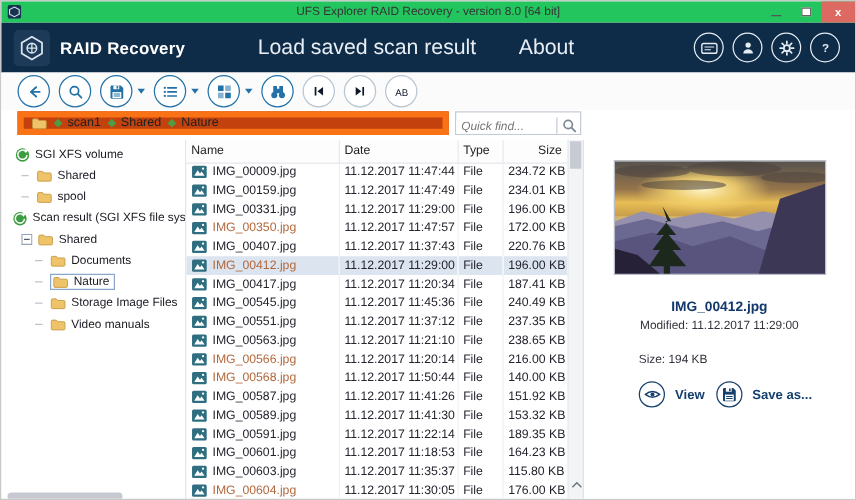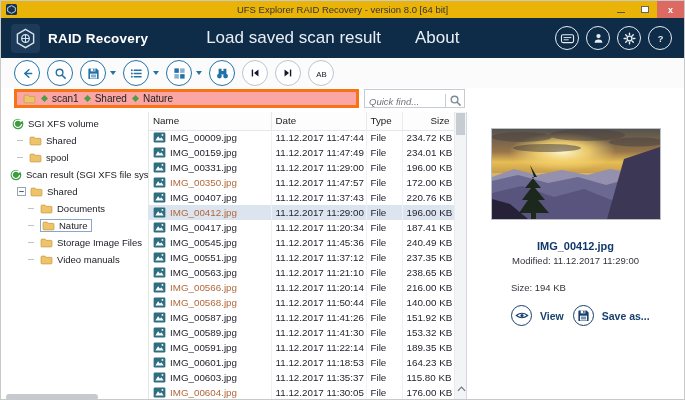--- a/index.html
+++ b/index.html
@@ -3,21 +3,21 @@
 <meta charset="utf-8">
 <style>
   html,body{margin:0;padding:0;background:#e8e8e8;}
   *{box-sizing:border-box;}
   .window{
     width:685px;height:400px;position:relative;overflow:hidden;
     font-family:"Liberation Sans", sans-serif;background:#fff;
     border:1px solid #c9c9c9;
   }
   
-  .titlebar{height:17px;background:#eab308;display:flex;align-items:center;padding-left:5px;position:relative;}
+  .titlebar{height:17px;background:#22c55e;display:flex;align-items:center;padding-left:5px;position:relative;}
   .titlebar .tlogo{width:11px;height:11px;display:inline-flex;}
   .titlebar .ttitle{position:absolute;left:0;right:0;text-align:center;font-size:9.5px;color:#333;}
   .wincontrols{margin-left:auto;display:flex;align-items:center;height:100%;z-index:2;}
   .win-btn{width:24px;height:100%;display:flex;align-items:center;justify-content:center;color:#555;font-size:9px;}
   .win-min span{display:block;width:8px;height:1px;background:#555;margin-top:5px;}
   .win-max span{display:block;width:8px;height:7px;border:1px solid #666;background:#fff;}
   .win-close{width:27px;background:#dd6a62;color:#fff;font-size:9px;font-weight:bold;}
   
   .header{height:40px;background:#0e2b48;display:flex;align-items:center;padding:0 12px 0 10px;}
   .brandlogo{width:29px;height:29px;border-radius:4px;background:#1d3a58;display:flex;align-items:center;justify-content:center;margin-right:8px;}
@@ -27,21 +27,21 @@
   .hdr-icons{margin-left:auto;display:flex;gap:7px;}
   .hdr-icon{width:24px;height:24px;border-radius:50%;border:1.5px solid #e6edf3;color:#e6edf3;display:flex;align-items:center;justify-content:center;cursor:pointer;}
   
   .toolbar{height:30px;background:#fbfbfc;display:flex;align-items:center;padding-left:13px;gap:7px;}
   .tb-group{display:flex;align-items:center;gap:2px;}
   .tb-btn{width:26px;height:26px;border-radius:50%;border:1.5px solid #2272a8;background:#fff;color:#2272a8;display:flex;align-items:center;justify-content:center;padding:0;cursor:pointer;}
   .tb-btn.disabled{border-color:#b9c6d1;color:#0f172a;text-decoration:underline;}
   .caret{width:0;height:0;border-left:3.5px solid transparent;border-right:3.5px solid transparent;border-top:4.5px solid #2272a8;margin-left:2px;cursor:pointer;}
   
   .filterrow{height:24px;display:flex;align-items:flex-start;padding:1px 0 0 13px;background:#fff;}
-  .crumbbox{width:345px;height:19px;border:3px solid #f97316;background:#fca5a5;display:flex;align-items:center;padding:0 6px;gap:6px;}
+  .crumbbox{width:345px;height:19px;border:5px solid #f97316;background:#c2410c;display:flex;align-items:center;padding:0 6px;gap:6px;}
   .crumb-item{display:flex;align-items:center;gap:5px;font-size:10px;color:#222;cursor:pointer;}
   .crumb-dot{width:5px;height:5px;background:#4f9c42;transform:rotate(45deg);display:inline-block;}
   .findbox{height:19px;width:101px;border:1px solid #c6ccd4;margin-left:5px;display:flex;align-items:flex-end;background:#fff;}
   .findbox input{flex:1;border:0;outline:none;font-family:"Liberation Sans",sans-serif;font-style:italic;font-size:9.5px;color:#9aa3ad;padding:0 4px;min-width:0;}
   .find-btn{width:19px;border-left:1px solid #c6ccd4;display:flex;align-items:center;justify-content:center;color:#7e8b97;background:#fff;cursor:pointer;}
   
   .main{display:flex;height:289px;position:relative;}
   .treepanel{width:148px;position:relative;overflow:hidden;border-right:1px solid #e3e6ea;}
   .tree{padding-top:3px;}
   .tree-row{height:17px;display:flex;align-items:center;gap:4px;font-size:9.5px;color:#1a1a22;white-space:nowrap;cursor:pointer;}

